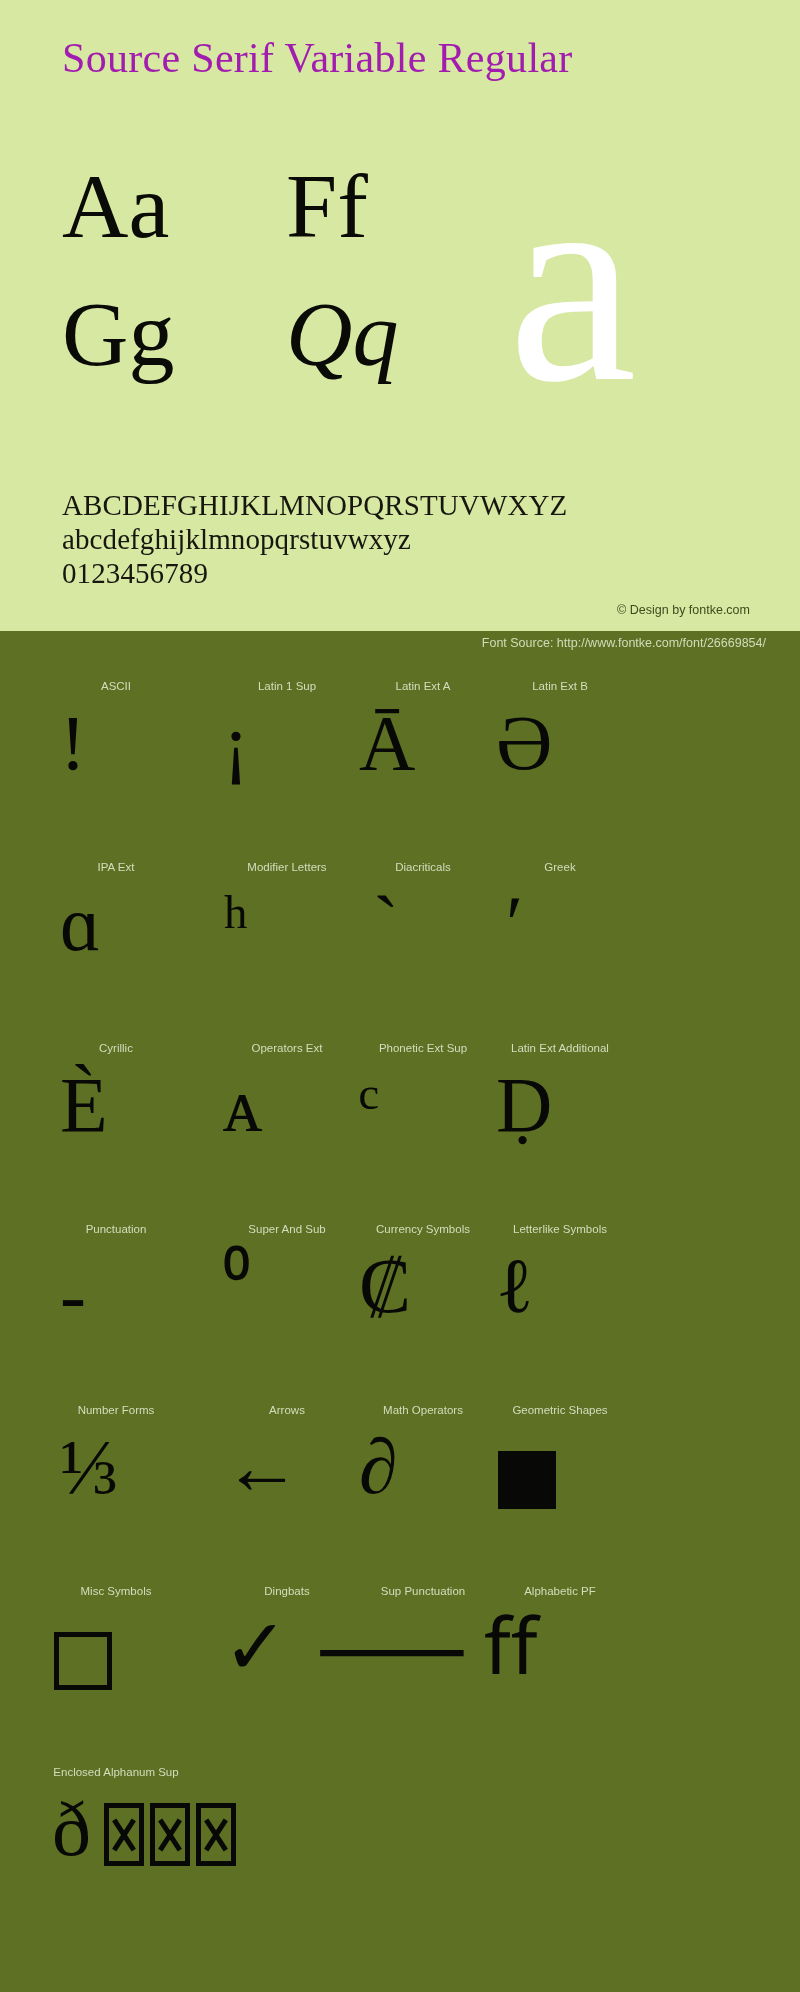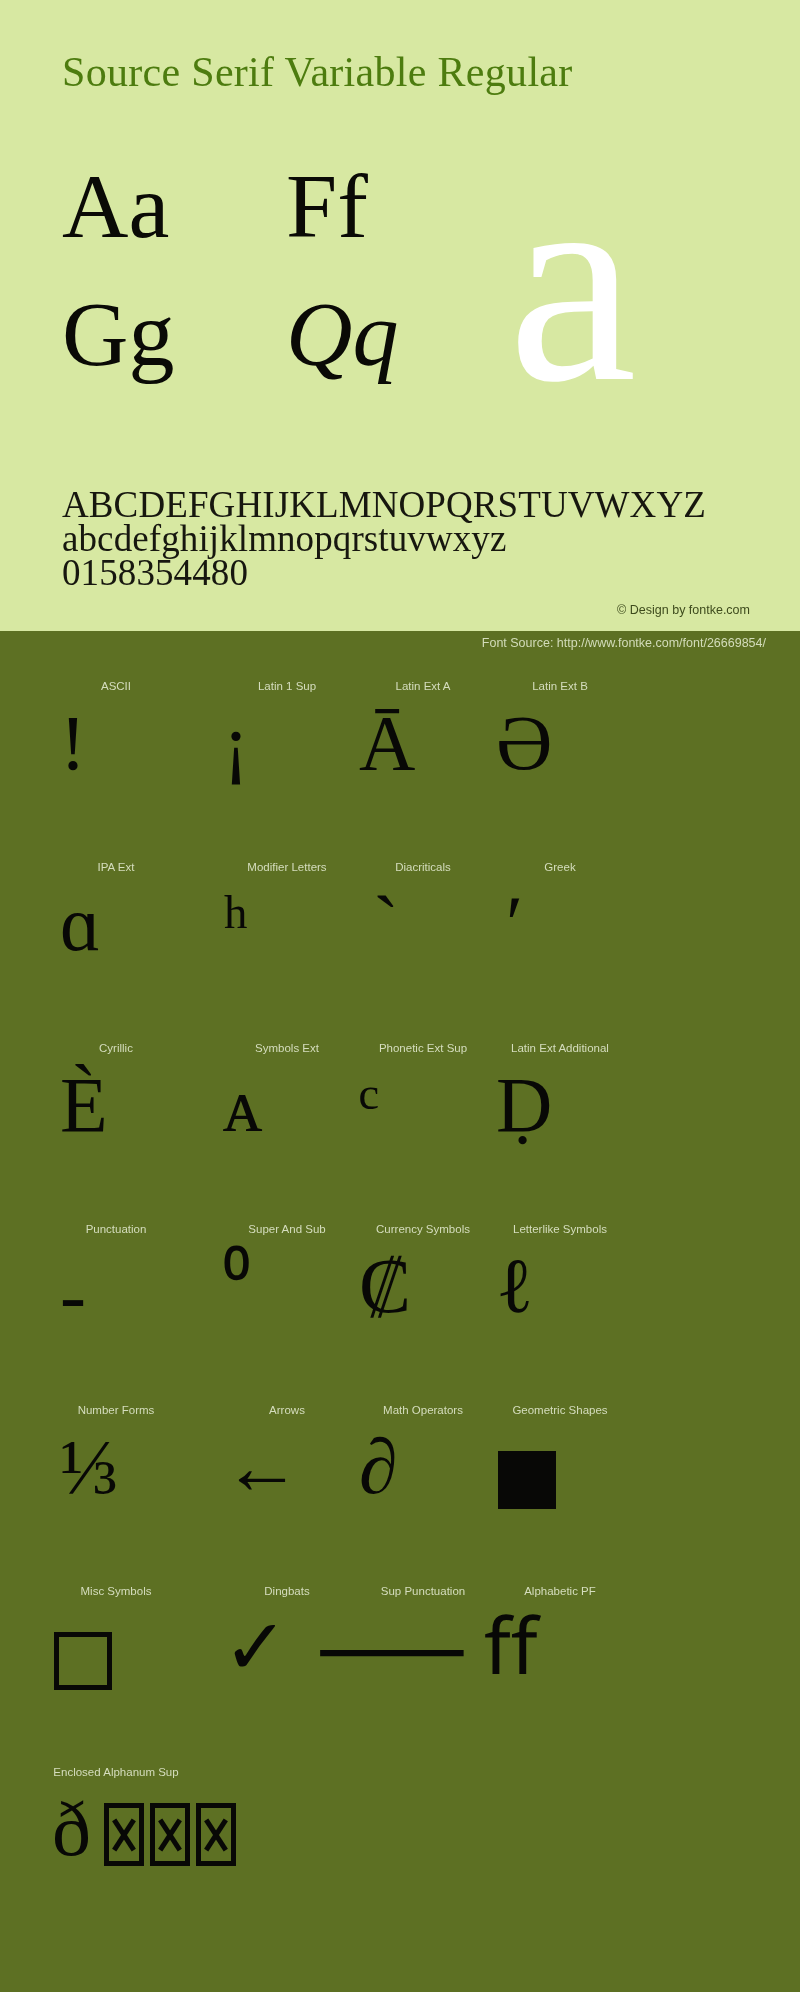--- a/index.html
+++ b/index.html
@@ -10,24 +10,24 @@
   }
   body { background:#5d7023; }
 
   
   .specimen-panel{
     position:absolute; left:0; top:0;
     width:800px; height:631px;
     background:#d7e8a2;
   }
   .font-title{
-    position:absolute; left:62px; top:50px;
+    position:absolute; left:62px; top:36px;
     font-family:"Liberation Serif", serif;
     font-size:42px; line-height:1.05;
-    color:#4d7c0f;
+    color:#a21caf;
     letter-spacing:0.3px;
     white-space:nowrap;
   }
 
   
   .pairs{
     position:absolute; left:56px; top:160px;
     width:700px; height:250px;
   }
   .pair{
@@ -49,21 +49,21 @@
     font-size:290px; line-height:1;
     color:#ffffff;
     white-space:nowrap;
   }
 
   
   .alphabet{
     position:absolute; left:62px; top:488px;
     width:700px;
     font-family:"Liberation Serif", serif;
-    font-size:37px;
+    font-size:29px;
     line-height:34px;
     color:#17170f;
     letter-spacing:0.1px;
     white-space:nowrap;
   }
   .alphabet div{ white-space:nowrap; }
 
   .design-credit{
     position:absolute; right:50px; top:603px;
     font-size:12.5px;
@@ -195,21 +195,21 @@
     <div class="pair pair-r1c1" id="pair0">Aa</div>
     <div class="pair pair-r1c2" id="pair1">Ff</div>
     <div class="pair pair-r2c1" id="pair2">Gg</div>
     <div class="pair pair-r2c2" id="pair3">Qq</div>
     <div class="big-letter">a</div>
   </div>
 
   <div class="alphabet">
     <div>ABCDEFGHIJKLMNOPQRSTUVWXYZ</div>
     <div>abcdefghijklmnopqrstuvwxyz</div>
-    <div>0158354480</div>
+    <div>0123456789</div>
   </div>
 
   <div class="design-credit">© Design by fontke.com</div>
 </div>
 
 <div class="source-bar">
   <div class="source-text">Font Source: http://www.fontke.com/font/26669854/</div>
 </div>
 
 <div class="blocks" id="blocks-grid">
@@ -248,21 +248,21 @@
         <div class="block-label">Greek</div>
         <div class="block-glyph" style="left: 36px;">ʹ</div>
       </div>
     </div>
     <div class="block-row">
       <div class="block-cell c0">
         <div class="block-label">Cyrillic</div>
         <div class="block-glyph">Ѐ</div>
       </div>
       <div class="block-cell c1">
-        <div class="block-label">Symbols Ext</div>
+        <div class="block-label">Operators Ext</div>
         <div class="block-glyph">ᴀ</div>
       </div>
       <div class="block-cell c2">
         <div class="block-label">Phonetic Ext Sup</div>
         <div class="block-glyph">ᶜ</div>
       </div>
       <div class="block-cell c3">
         <div class="block-label">Latin Ext Additional</div>
         <div class="block-glyph">Ḍ</div>
       </div>

